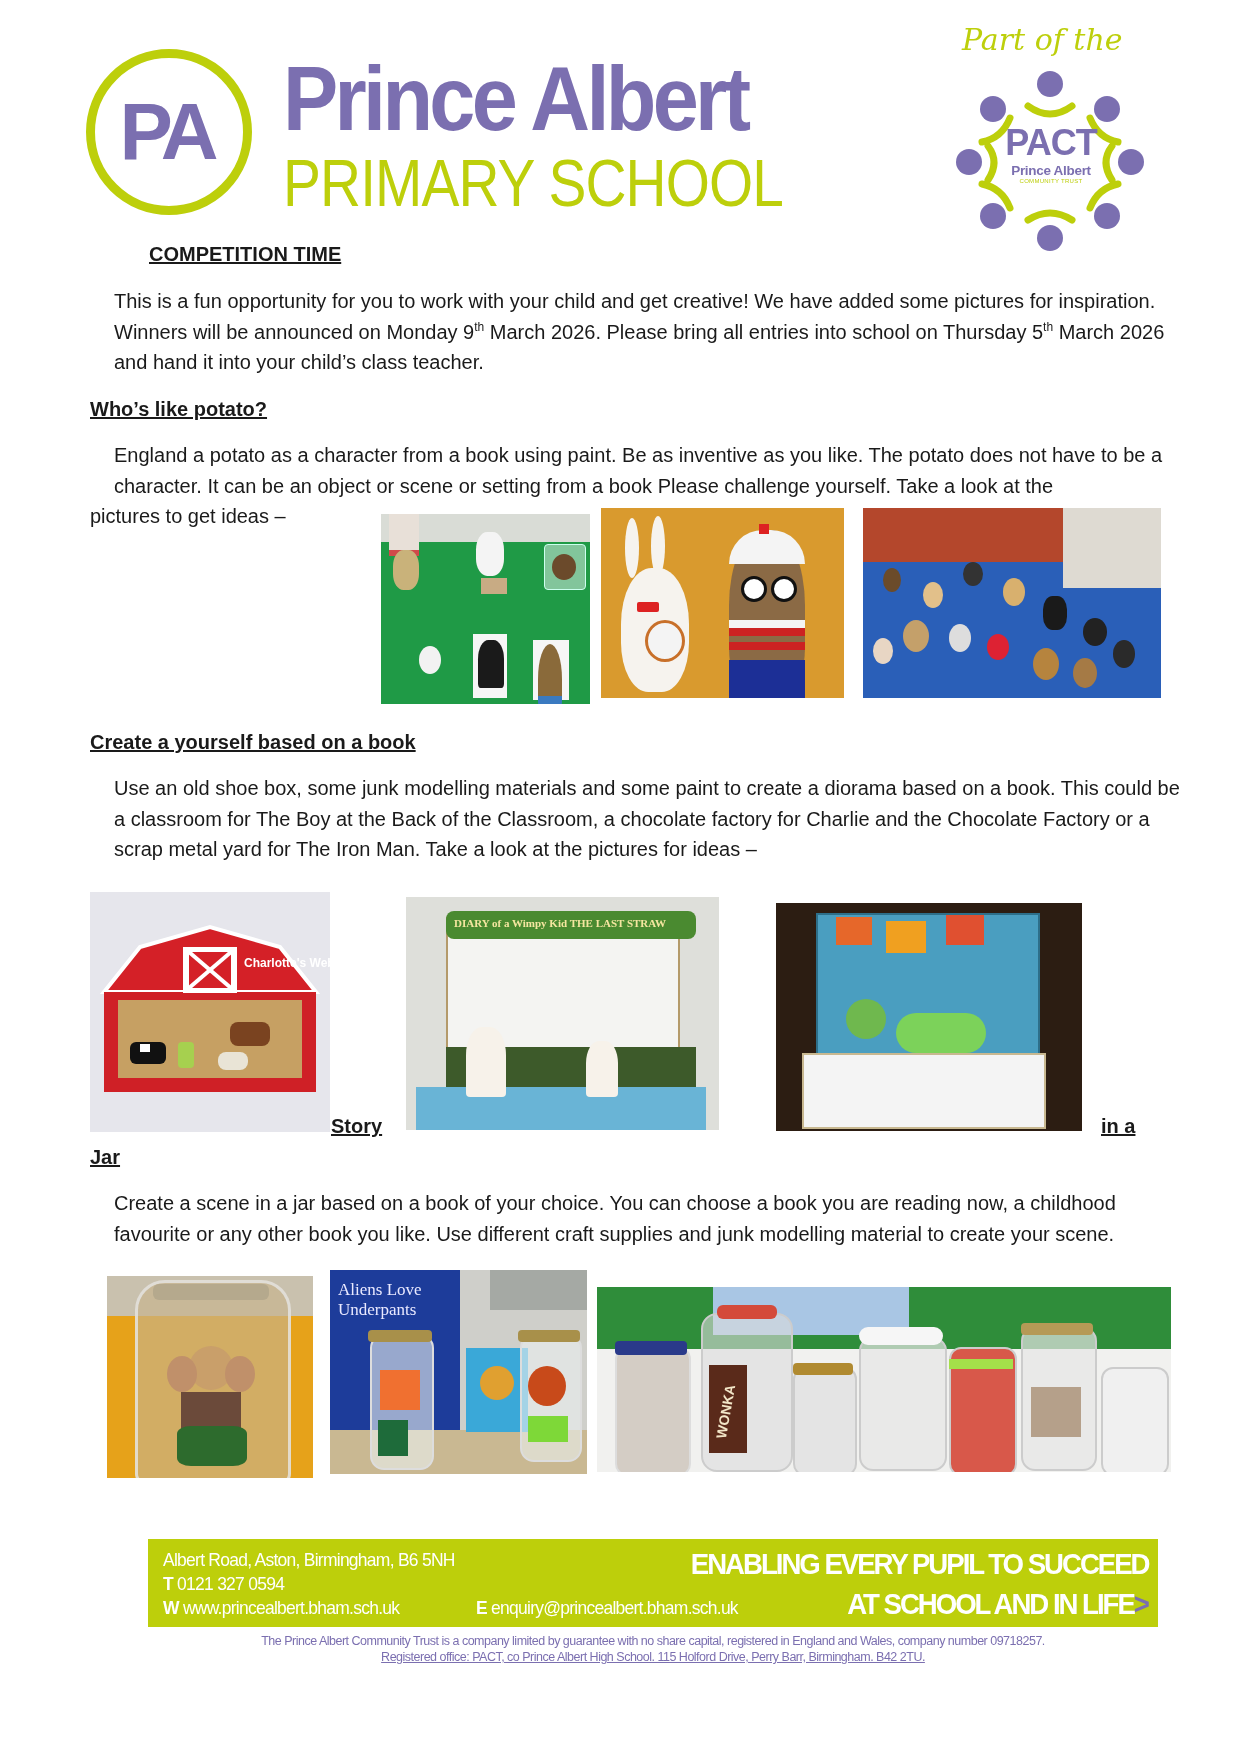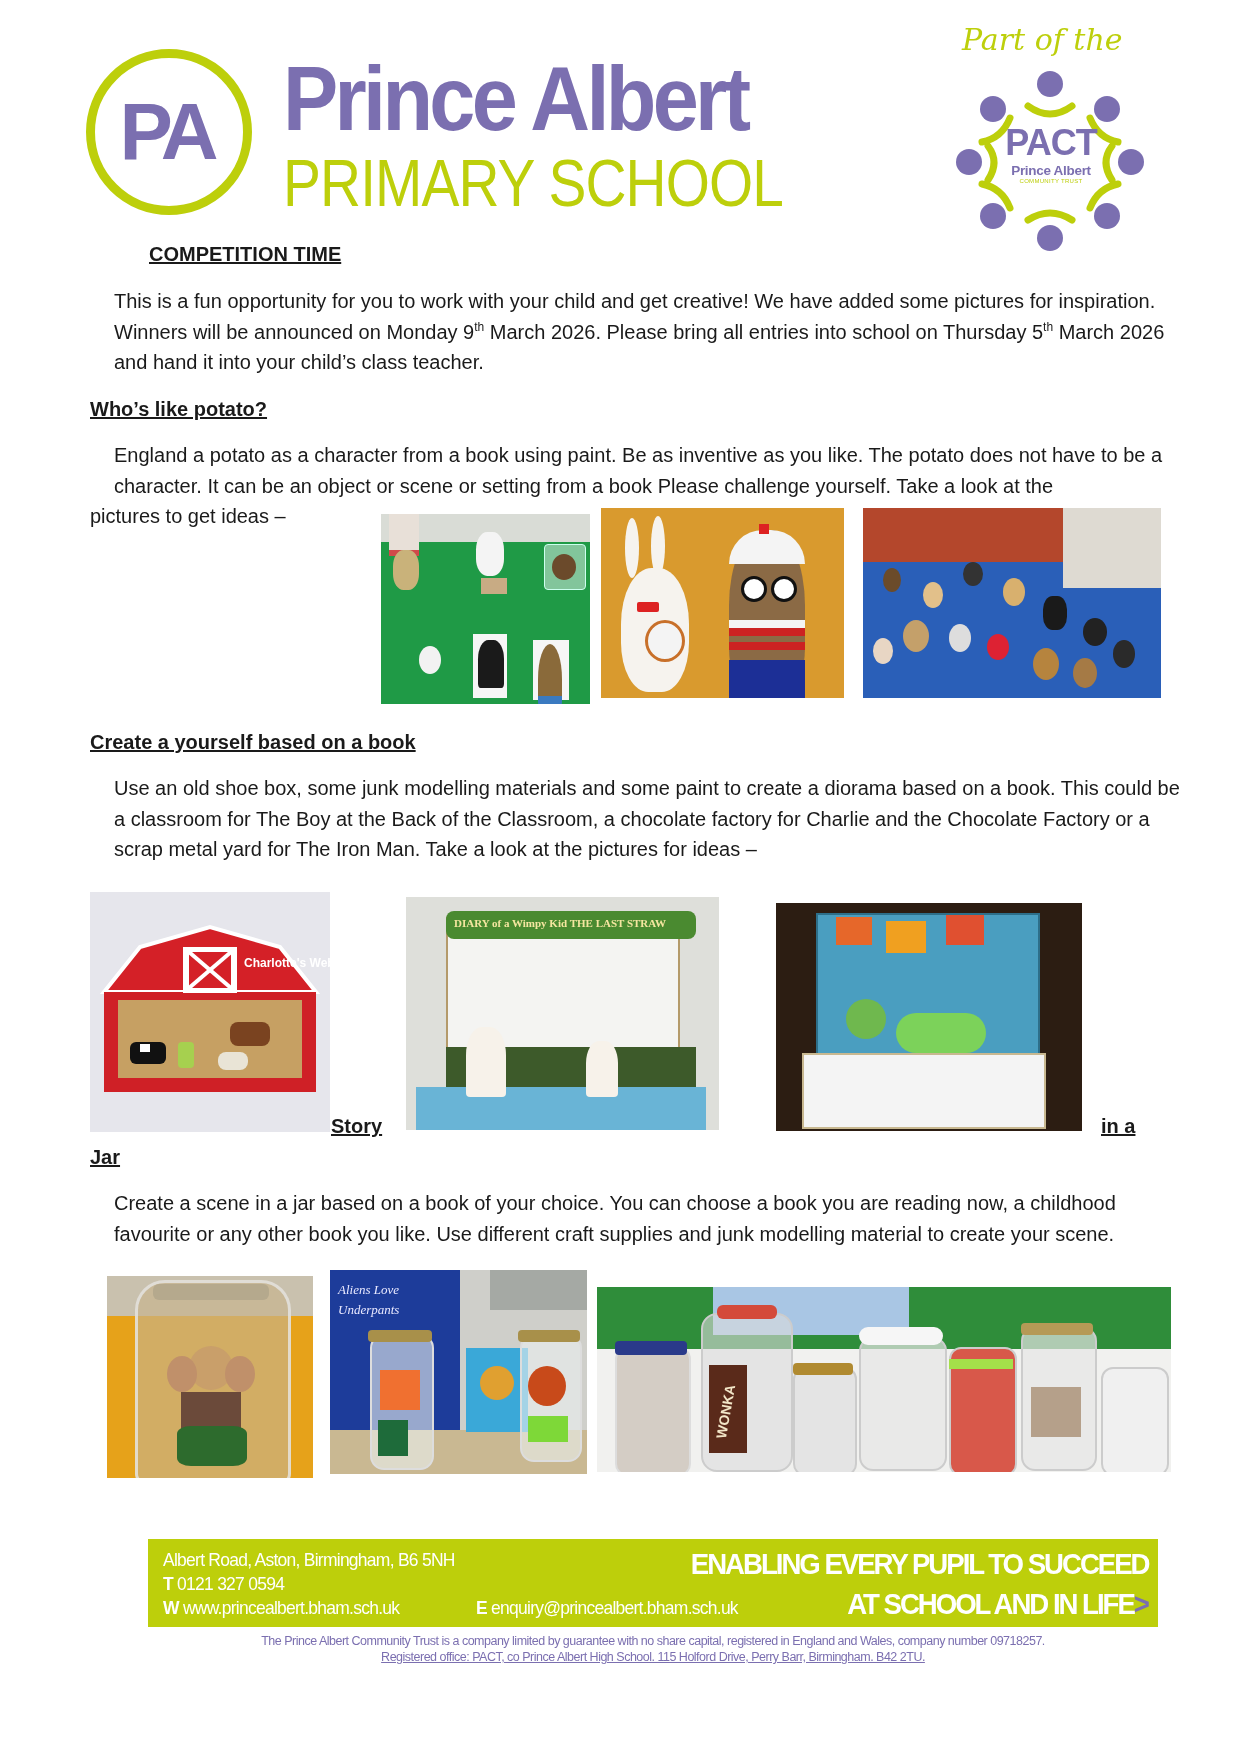--- a/index.html
+++ b/index.html
@@ -193,21 +193,21 @@
   <div class="abs" style="left:136px; top:78px; width:62px; height:84px; background:#3aa8d8;"></div>
   <div class="abs" style="left:150px; top:96px; width:34px; height:34px; background:#e0a030; border-radius:50%;"></div>
   <div class="abs" style="left:40px; top:64px; width:60px; height:132px; background:rgba(235,240,240,0.6); border:2px solid #ddd; border-radius:14px;"></div>
   <div class="abs" style="left:38px; top:60px; width:64px; height:12px; background:#a8904a; border-radius:4px;"></div>
   <div class="abs" style="left:50px; top:100px; width:40px; height:40px; background:#f07030;"></div>
   <div class="abs" style="left:48px; top:150px; width:30px; height:36px; background:#1e6b3a;"></div>
   <div class="abs" style="left:190px; top:64px; width:58px; height:124px; background:rgba(235,240,240,0.6); border:2px solid #ddd; border-radius:14px;"></div>
   <div class="abs" style="left:188px; top:60px; width:62px; height:12px; background:#a8904a; border-radius:4px;"></div>
   <div class="abs" style="left:198px; top:96px; width:38px; height:40px; background:#c84a1a; border-radius:50%;"></div>
   <div class="abs" style="left:198px; top:146px; width:40px; height:26px; background:#7ed838;"></div>
-  <div class="cap" style="left:8px; top:10px; width:120px; color:#e9e9ff; font-family:'Liberation Serif', serif; font-weight:normal; font-size:13px; line-height:20px; white-space:normal;font-style:italic;">Aliens Love Underpants</div>
+  <div class="cap" style="left:8px; top:10px; width:120px; color:#e9e9ff; font-family:'Liberation Serif', serif; font-weight:normal; font-size:17px; line-height:20px; white-space:normal;">Aliens Love Underpants</div>
 </div>
 
 <div class="photo" style="left:597px; top:1287px; width:574px; height:185px; background:#2f8d3a;">
   <div class="abs" style="left:0; top:62px; width:574px; height:123px; background:#f1f1ef;"></div>
   <div class="abs" style="left:116px; top:0; width:196px; height:48px; background:#a9c6e4;"></div>
 
   <div class="abs" style="left:18px; top:60px; width:72px; height:125px; background:rgba(200,190,180,0.7); border:2px solid #ddd; border-radius:12px;"></div>
   <div class="abs" style="left:18px; top:54px; width:72px; height:14px; background:#2a3a8a; border-radius:4px;"></div>
   <div class="abs" style="left:104px; top:26px; width:88px; height:155px; background:rgba(220,220,220,0.6); border:2px solid #ccc; border-radius:16px;"></div>
   <div class="abs" style="left:120px; top:18px; width:60px; height:14px; background:#d44a3a; border-radius:6px;"></div>

